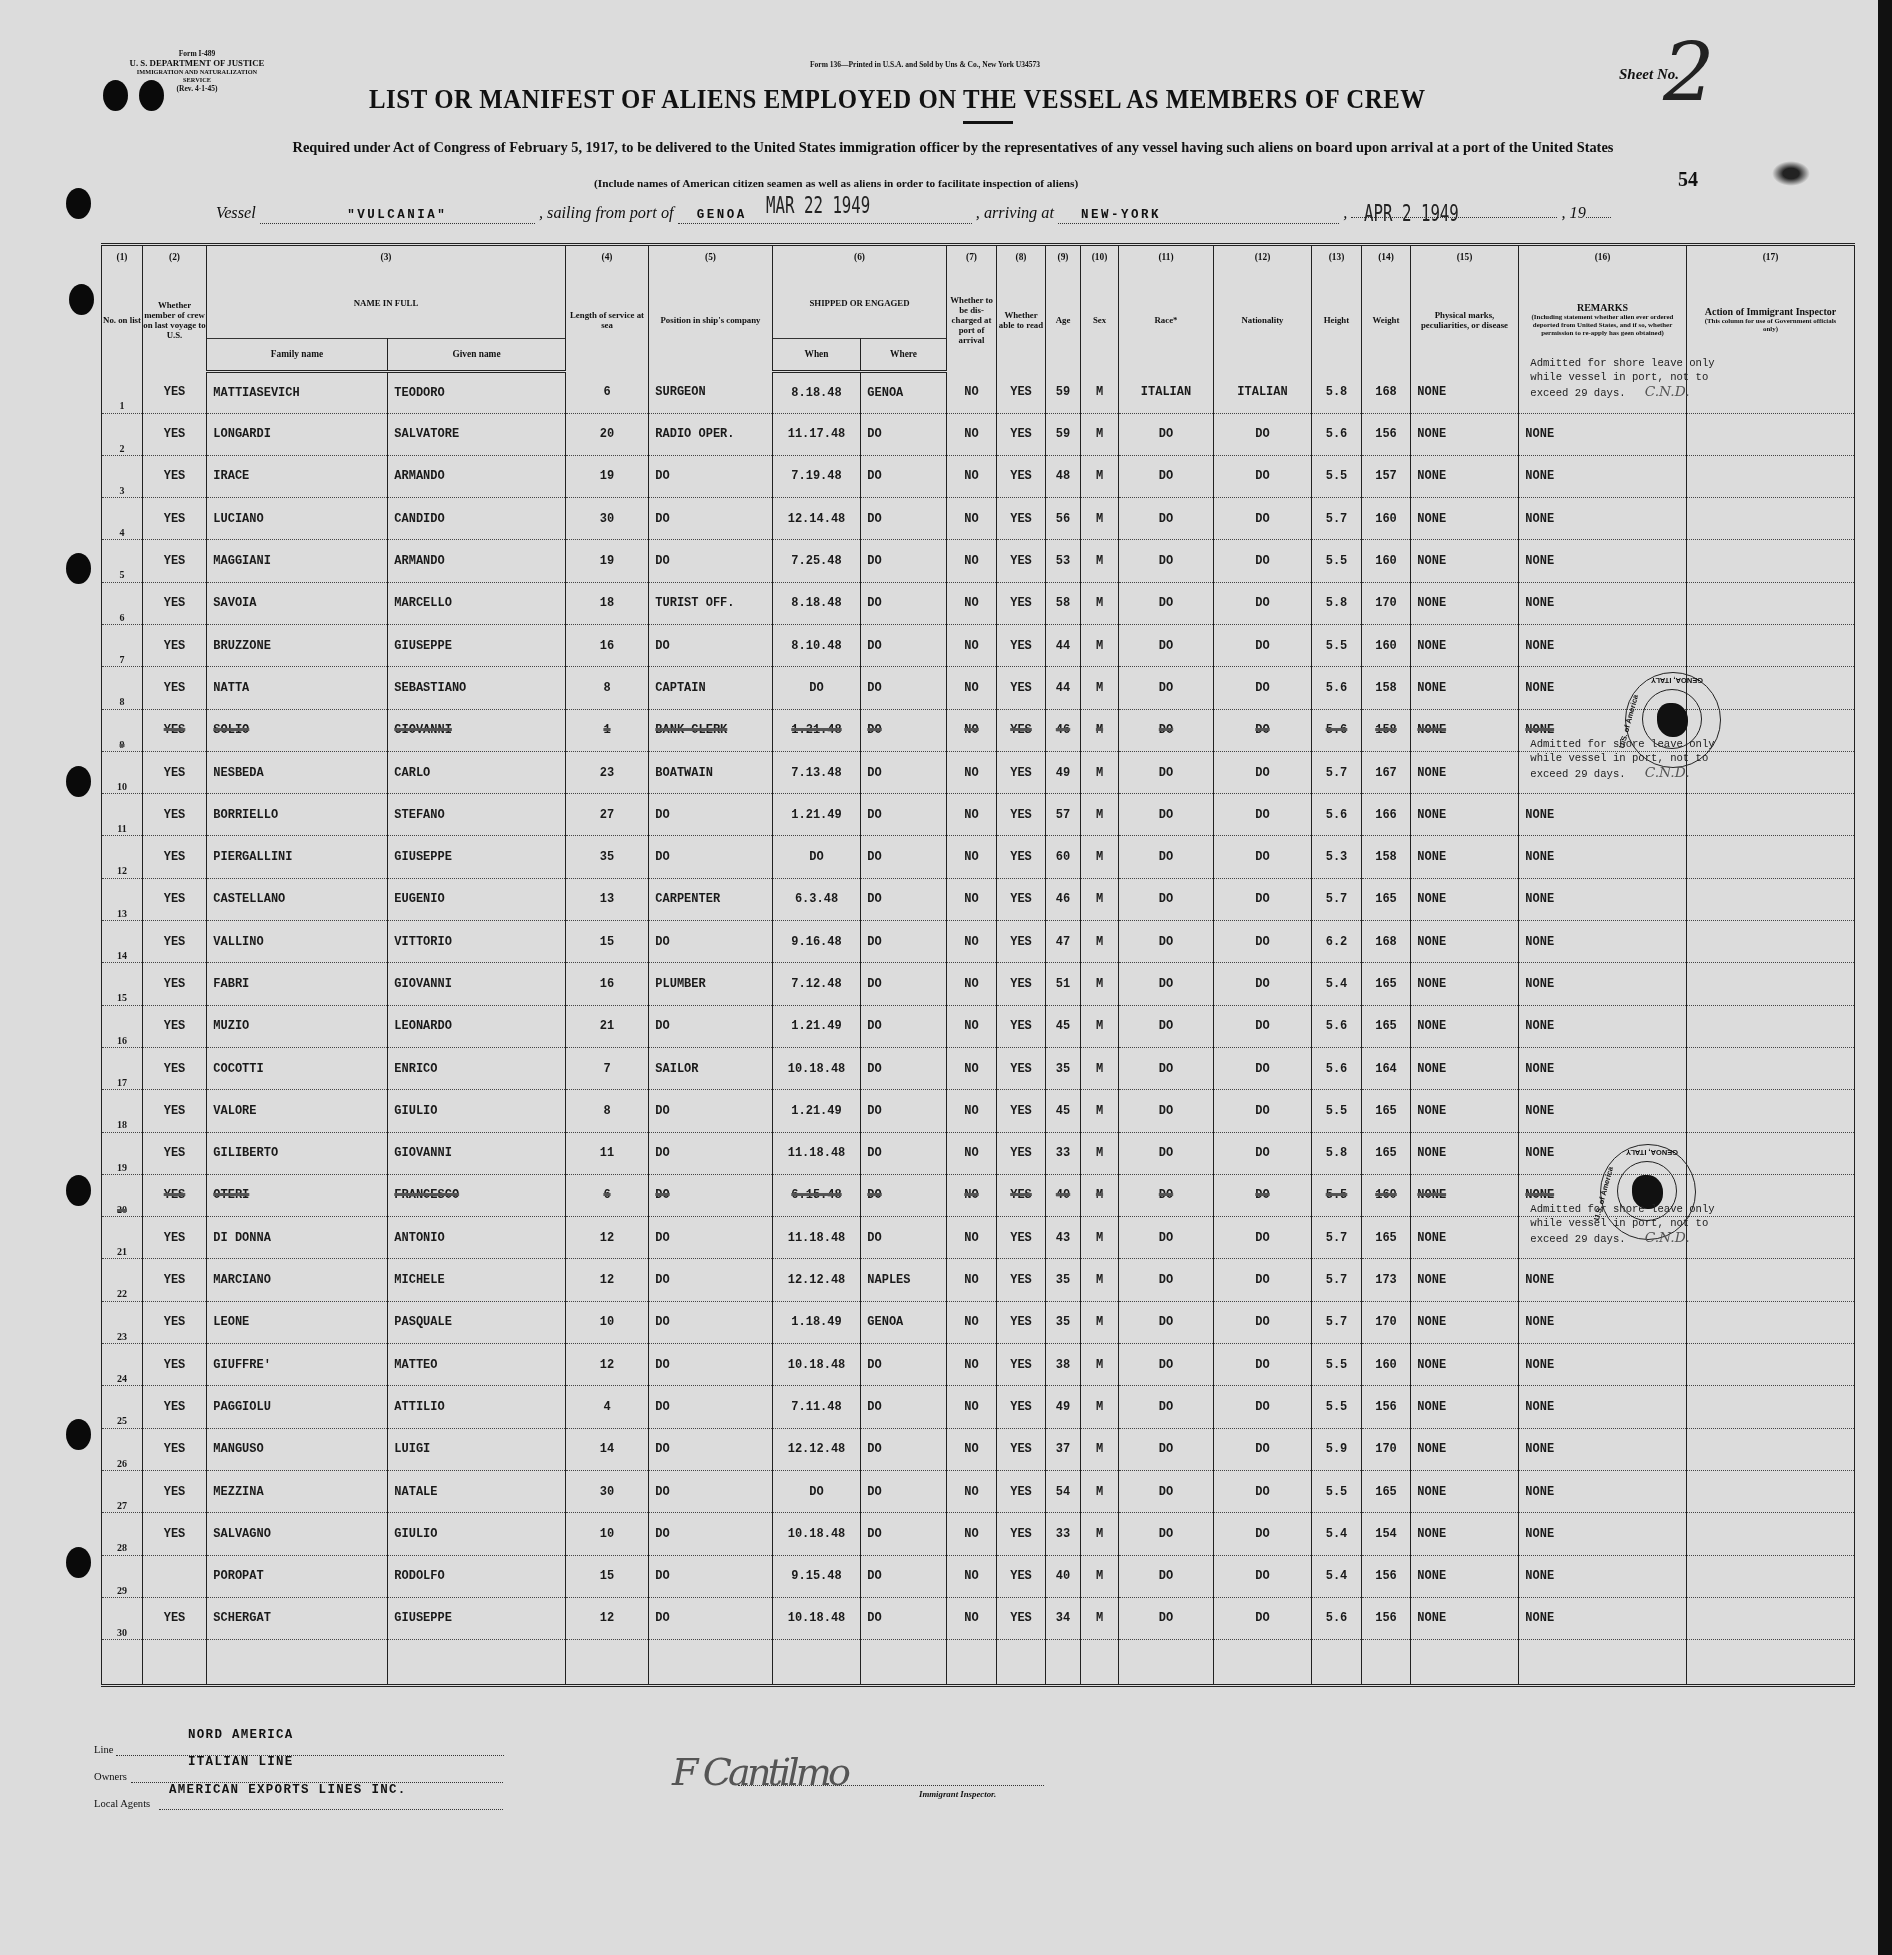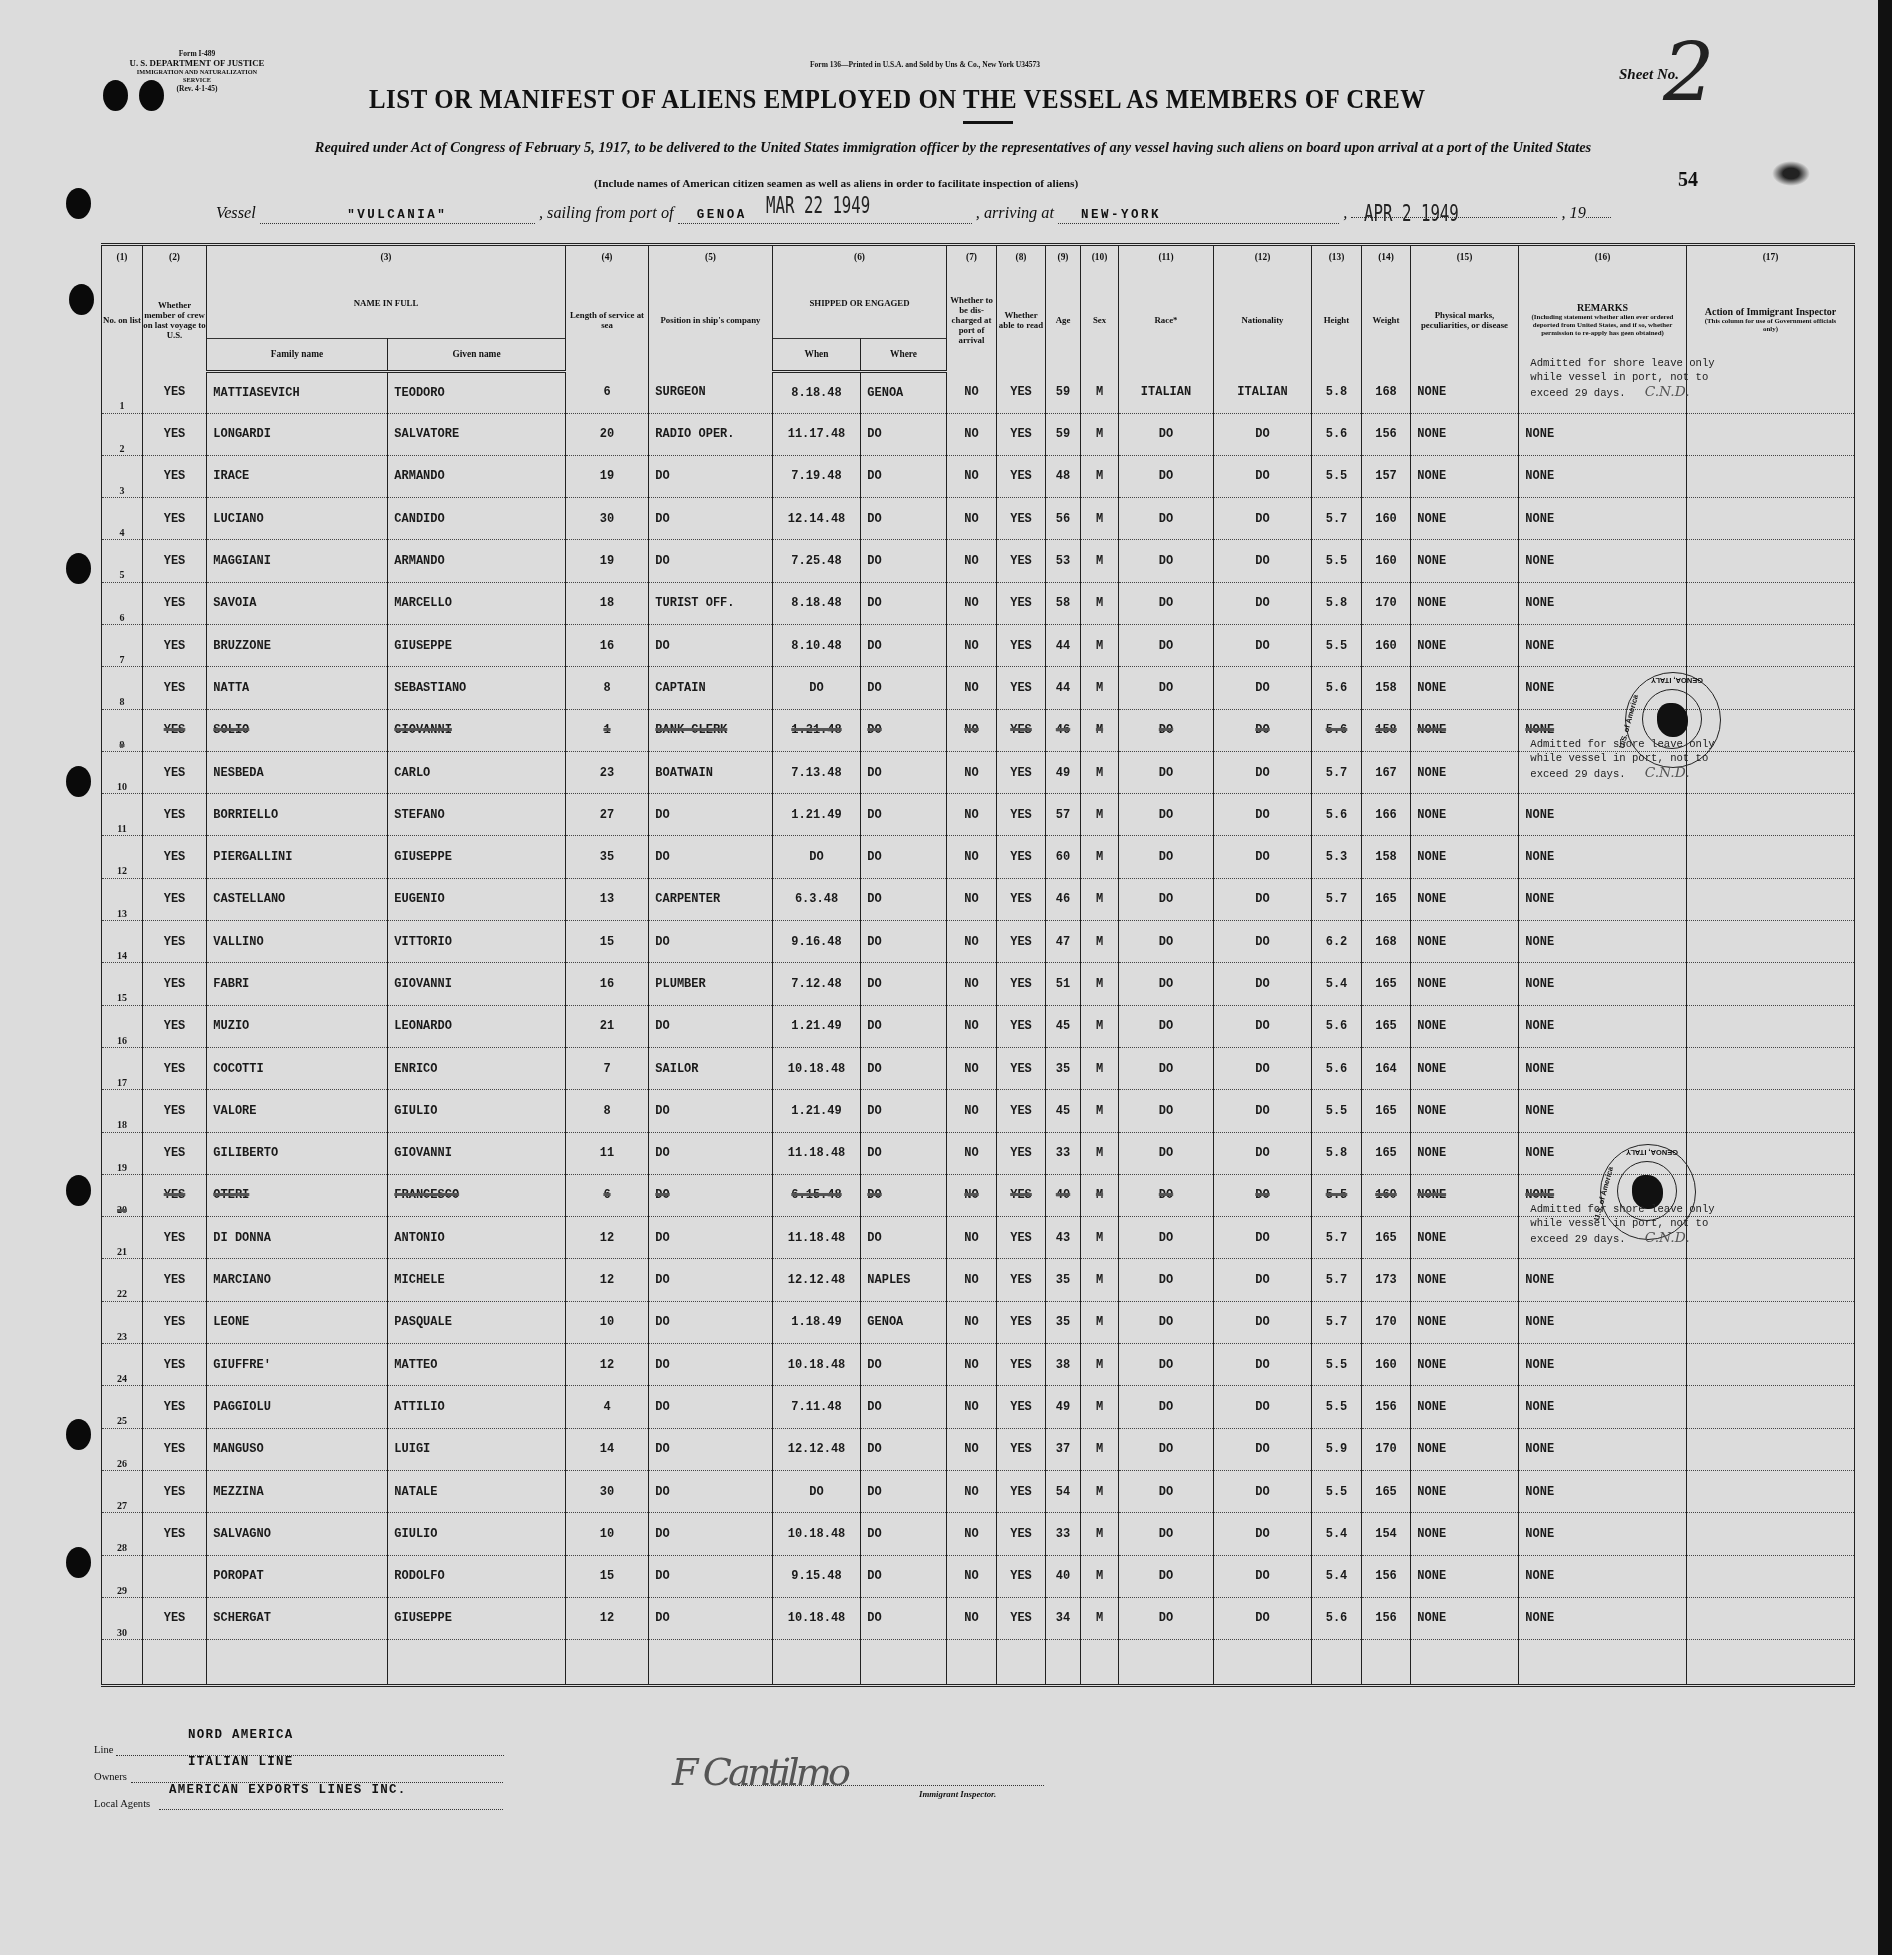--- a/index.html
+++ b/index.html
@@ -8,21 +8,21 @@
   .page { position:absolute; left:0; top:0; width:1892px; height:1955px; background:#dcdcdc; }
   .edge { position:absolute; right:0; top:0; width:13.8px; height:1955px; background:#111; }
   .hole { position:absolute; width:25px; height:31px; border-radius:50%; background:#0a0a0a; }
   .abs { position:absolute; }
   .form-id { left:100px; top:50px; width:138px; text-align:center; font-size:7.5px; font-weight:bold; line-height:8.8px; font-family:"Liberation Serif", serif;margin-left:28px; }
   .printer { left:810px; top:60px; font-size:7.5px; font-weight:bold; }
   .sheet-label { left:1619px; top:66px; font-size:15px; font-style:italic; font-weight:bold; }
   .sheet-no { left:1663px; top:25px; font-size:81px; font-family:"DejaVu Serif", serif; font-style:italic; color:#222; }
   .title { left:369px; top:84px; font-size:27px; font-weight:bold; letter-spacing:0.6px; font-family:"Liberation Serif", serif; transform:scaleX(0.92); transform-origin:left; }
   .title-rule { left:963px; top:121px; width:50px; height:2.5px; background:#111; }
-  .req { left:153px; top:139px; width:1600px; text-align:center; font-size:14.4px; font-weight:bold; line-height:16.3px;font-style:italic; }
+  .req { left:153px; top:139px; width:1600px; text-align:center; font-size:14.4px; font-weight:bold; line-height:16.3px; }
   .incl { left:594px; top:177px; font-size:11.3px; font-weight:bold; }
   .num54 { left:1678px; top:168px; font-size:20px; font-weight:bold; }
   .smudge { left:1772px; top:161px; width:38px; height:25px; background:radial-gradient(#222 30%, transparent 70%); }
   .vessel-line { left:216px; top:203px; font-size:16.3px; font-style:italic; white-space:nowrap; }
   .typed { font-family:"Liberation Mono", monospace; font-weight:bold; letter-spacing:2.5px; }
   .stamp-date { font-family:"DejaVu Sans Mono", monospace; font-size:22.5px; color:#222; transform:scaleX(0.7); transform-origin:left; display:inline-block; }
   .dots { border-bottom:1.3px dotted #333; display:inline-block; }
 
   table.manifest { position:absolute; left:101px; top:243px; width:1741px; border-collapse:collapse; table-layout:fixed; }
   .manifest th, .manifest td { border-left:1.3px solid #222; border-right:1.3px solid #222; padding:0; text-align:center; }

